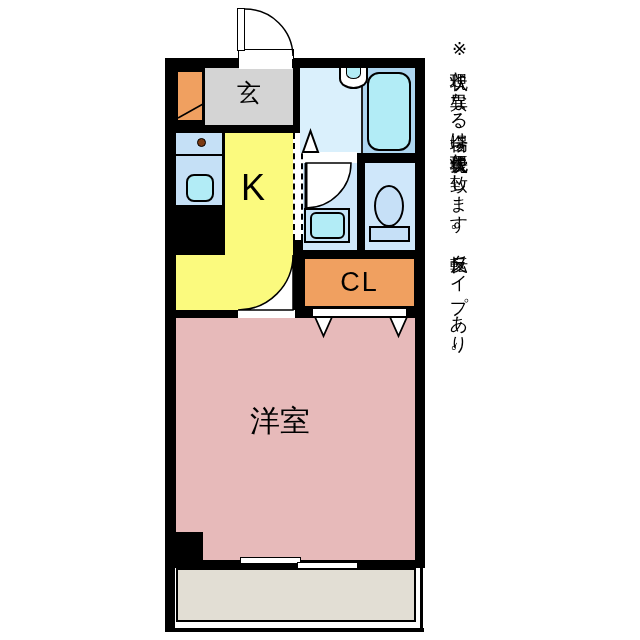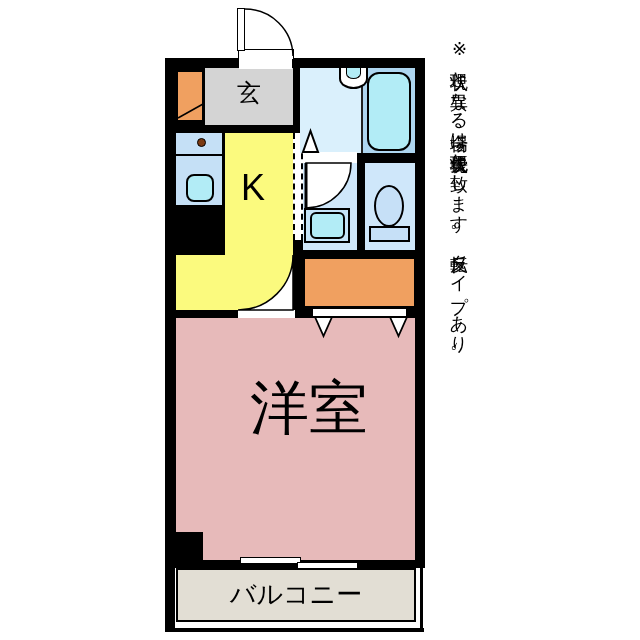--- a/index.html
+++ b/index.html
@@ -67,35 +67,35 @@
   <div class="abs blue-light" style="left:303px;top:163px;width:54px;height:87px;"></div>
   <div class="abs white" style="left:303px;top:152px;width:54px;height:11px;"></div>
   <div class="abs pan-outer" style="left:304px;top:208px;width:46px;height:35px;border:2px solid #000;"></div>
   <div class="abs cyan" style="left:310px;top:212px;width:35px;height:27px;border:2px solid #000;border-radius:6px;"></div>
 
   <div class="abs blue-light" style="left:365px;top:163px;width:50px;height:87px;"></div>
   <div class="abs fixture-blue" style="left:369px;top:226px;width:41px;height:16px;border:2px solid #000;"></div>
   <div class="abs fixture-blue" style="left:374px;top:185px;width:30px;height:42px;border:2px solid #000;border-radius:50%;"></div>
 
   <div class="abs orange" style="left:303px;top:257px;width:113px;height:51px;border:2px solid #000;"></div>
+  <div class="abs label center" style="left:303px;top:269px;width:113px;font-size:27px;letter-spacing:2px;">CL</div>
   <div class="abs white" style="left:312px;top:308px;width:95px;height:9px;border:1px solid #000;"></div>
 
   <div class="abs room-west" style="left:176px;top:318px;width:239px;height:242px;"></div>
   <div class="abs wall" style="left:176px;top:532px;width:27px;height:28px;"></div>
-  <div class="abs label" style="left:250px;top:384px;font-size:59px;line-height:49px;">
+  <div class="abs label" style="left:250px;top:396px;font-size:30px;line-height:49px;">
     <div>洋室</div>
   </div>
 
   <div class="abs white" style="left:238px;top:310px;width:57px;height:8px;"></div>
 
   <div class="abs white thin-border" style="left:240px;top:557px;width:61px;height:7px;"></div>
   <div class="abs white thin-border" style="left:297px;top:562px;width:61px;height:7px;"></div>
 
   <div class="abs beige" style="left:176px;top:568px;width:240px;height:54px;border:2px solid #000;"></div>
-  <div class="abs label center" style="left:176px;top:581px;width:240px;font-size:26px;">バルコニー</div>
 
   <svg width="640" height="640" viewBox="0 0 640 640">
     <path d="M 245 9 A 48 48 0 0 1 293 56" fill="none" stroke="#000" stroke-width="1.5"></path>
     <path d="M 178 118 L 203 104" fill="none" stroke="#000" stroke-width="1.5"></path>
     <path d="M 306 163 L 306 208 A 45 45 0 0 0 351 163 Z" fill="#fff" stroke="#000" stroke-width="1.5"></path>
     <path d="M 306 163 L 306 208" stroke="#000" stroke-width="3"></path>
     <polygon points="303,152 318,152 310.5,131" fill="#fff" stroke="#000" stroke-width="2"></polygon>
     <path d="M 293 310 L 238 310 A 55 55 0 0 0 293 255 Z" fill="#fff" stroke="#000" stroke-width="1.5"></path>
     <polygon points="315,317 332,317 323.5,336" fill="#fff" stroke="#000" stroke-width="1.8"></polygon>
     <polygon points="390,317 407,317 398.5,336" fill="#fff" stroke="#000" stroke-width="1.8"></polygon>

